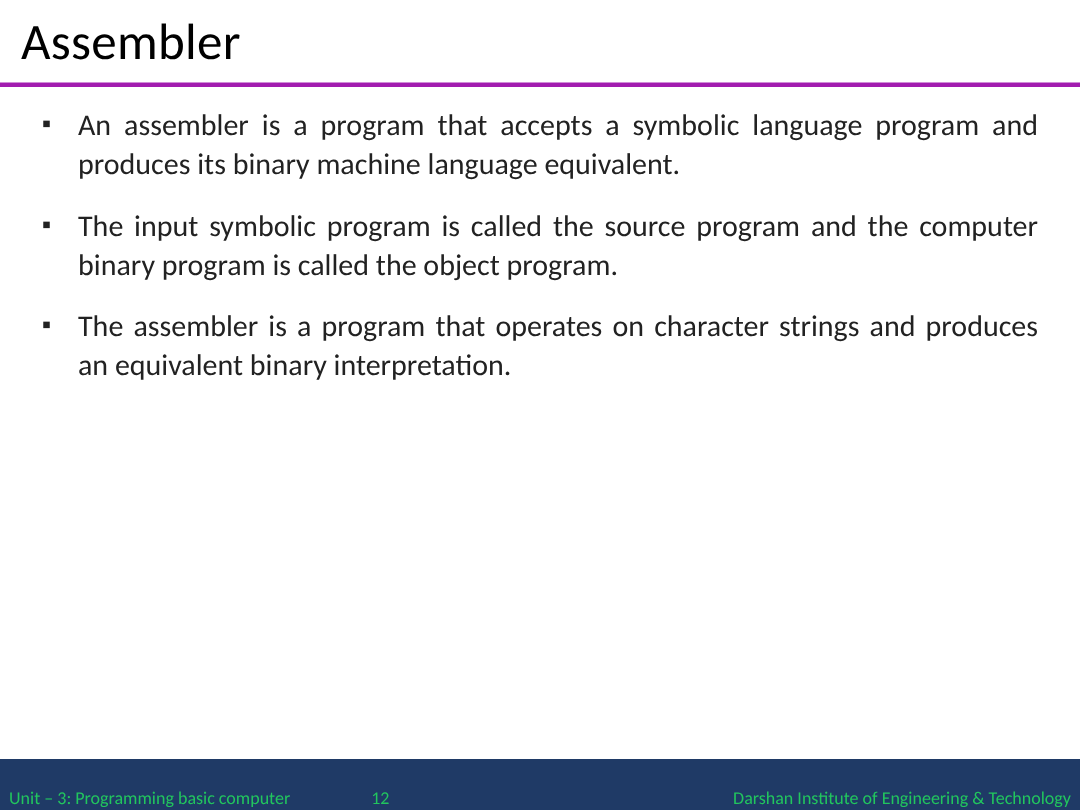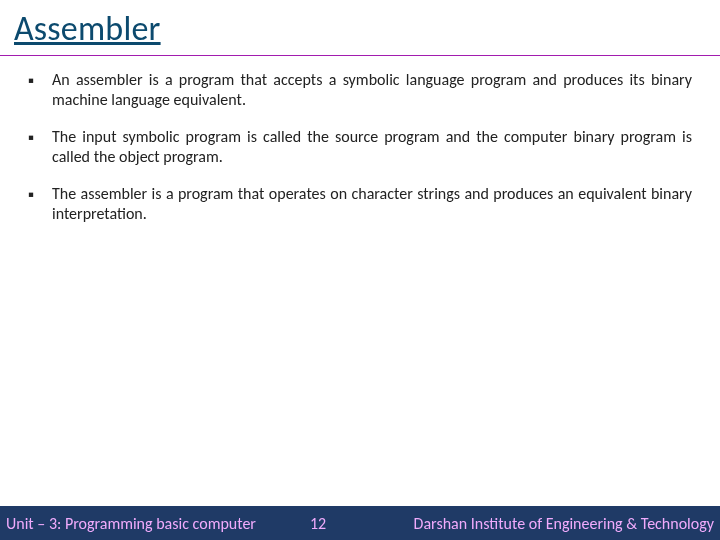--- a/index.html
+++ b/index.html
@@ -13,61 +13,60 @@
   .slide {
     width: 720px;
     height: 540px;
     position: relative;
     display: flex;
     flex-direction: column;
   }
   .title {
     font-size: 34px;
     font-weight: 400;
-    color: #0c4a6e;
+    color: #000000;
     padding: 8px 14px 6px 14px;
-    border-bottom: 1px solid #a21caf;
+    border-bottom: 3px solid #a21caf;
     letter-spacing: 0.2px;
-    text-decoration: underline;
   }
   .content {
     flex: 1;
     padding: 14px 28px 0 28px;
   }
   ul.bullets {
     list-style: none;
   }
   ul.bullets > li {
     position: relative;
     padding-left: 24px;
-    font-size: 16px;
+    font-size: 20px;
     line-height: 1.28;
     color: #222;
     text-align: justify;
     margin-bottom: 16px;
   }
   ul.bullets > li::before {
     content: "▪";
     position: absolute;
     left: 0;
     top: 0;
     font-size: 17px;
     color: #222;
   }
   .footer {
     position: absolute;
     bottom: 0;
     left: 0;
     right: 0;
     height: 34px;
     background: #1f3a66;
-    color: #f0abfc;
+    color: #22c55e;
     display: flex;
-    align-items: center;
-    font-size: 16px;
+    align-items: flex-end;
+    font-size: 12px;
     padding: 0 6px 0 6px;
   }
   .footer-left {
     flex: 0 0 auto;
   }
   .footer-center {
     flex: 0 0 auto;
     margin-left: 54px;
   }
   .footer-right {

